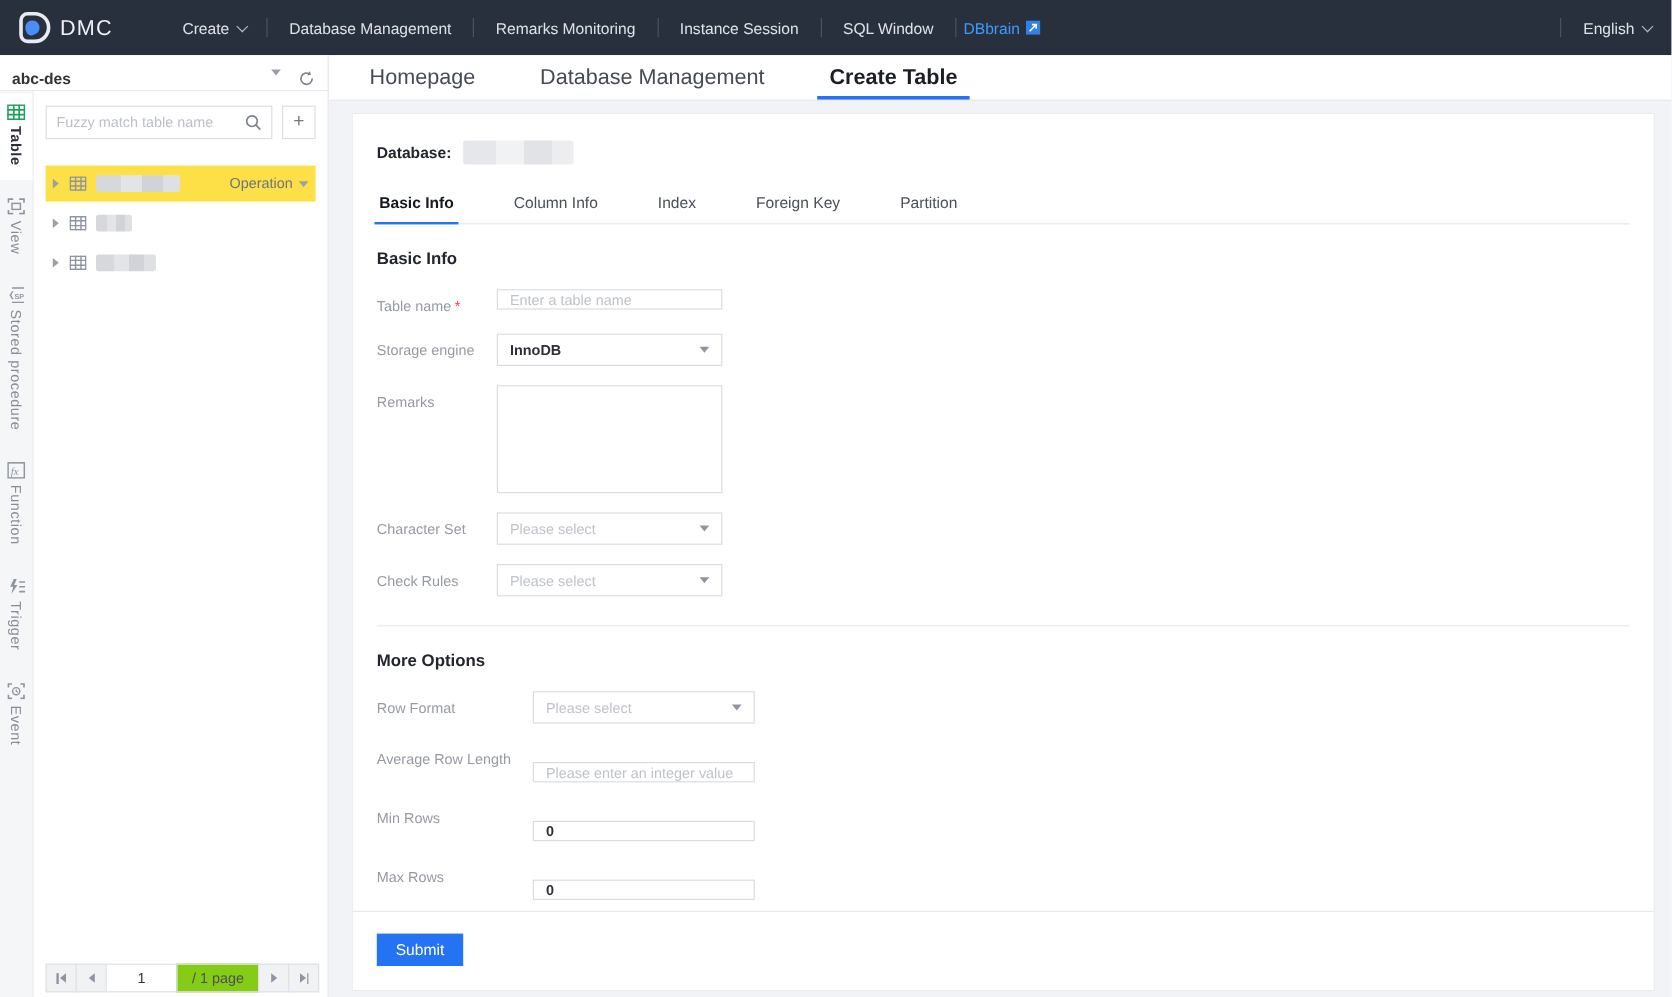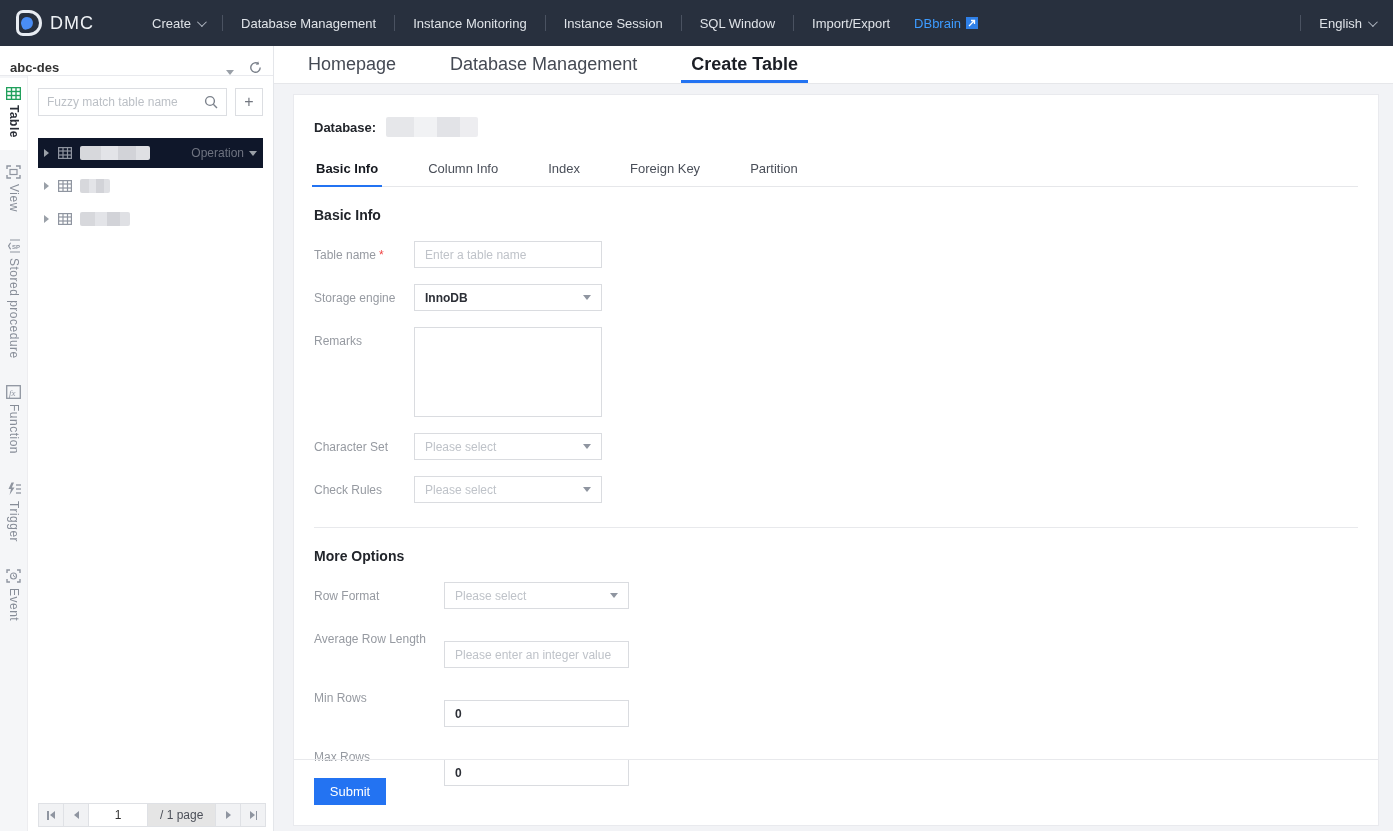--- a/index.html
+++ b/index.html
@@ -19,47 +19,47 @@
   .dbbrain { color:#3d9bff; padding:0 10px 0 6px; display:flex; align-items:center; gap:5px; cursor:pointer; }
   .nav-right { margin-left:auto; display:flex; align-items:center; }
   .blur-dark { width:118px; height:18px; border-radius:2px; margin:0 8px 0 6px;
     background:linear-gradient(90deg,#5d6676 0 25%,#6d7687 0 45%,#596273 0 70%,#707b8d 0 100%); filter:blur(1px); }
 
   
   .app { display:flex; height:789px; }
 
   
   .sidebar { width:274px; background:#fff; border-right:1px solid #e4e6ea; display:flex; flex-direction:column; position:relative; }
-  .db-row { height:30px; display:flex; align-items:flex-end; padding:0 10px; border-bottom:1px solid #e9eaee; }
+  .db-row { height:30px; display:flex; align-items:flex-start; padding:12px 10px; border-bottom:1px solid #e9eaee; }
   .db-name { font-size:13px; font-weight:bold; color:#333; flex:1; }
   .caret-down { width:0; height:0; border-left:4px solid transparent; border-right:4px solid transparent; border-top:5px solid #9aa0a8; display:inline-block; margin-right:14px; cursor:pointer; }
   .refresh-btn { cursor:pointer; display:flex; }
   .side-body { flex:1; display:flex; min-height:0; }
   .obj-strip { width:28px; background:#f5f6f8; border-right:1px solid #ededf0; padding-top:2px; }
   .obj-tab { display:flex; flex-direction:column; align-items:center; padding:9px 0 12px; margin-bottom:6px; cursor:pointer; }
   .obj-tab .obj-label { writing-mode:vertical-rl; font-size:12px; color:#878d98; margin-top:5px; letter-spacing:.5px; }
   .obj-tab.active { background:#fff; }
   .obj-tab.active .obj-label { color:#2b2f38; font-weight:bold; }
   .side-content { flex:1; padding:12px 10px 0 10px; display:flex; flex-direction:column; min-width:0; }
   .search-row { display:flex; gap:8px; }
   .search-box { flex:1; height:28px; border:1px solid #dcdee2; display:flex; align-items:center; padding:0 8px; background:#fff; }
   .search-box input { border:none; outline:none; flex:1; font-size:12px; color:#0c4a6e; min-width:0; font-family:inherit; }
   .search-box input::placeholder { color:#bcc0c6; }
   .add-btn { width:28px; height:28px; border:1px solid #dcdee2; background:#fff; color:#737780; font-size:16px; line-height:26px; text-align:center; cursor:pointer; }
   .tree { margin-top:22px; }
   .tree-row { height:30px; display:flex; align-items:center; margin-bottom:3px; padding:0 6px; cursor:pointer; }
-  .tree-row.selected { background:#0f172a; }
+  .tree-row.selected { background:#fde047; }
   .tri-right { width:0; height:0; border-top:4px solid transparent; border-bottom:4px solid transparent; border-left:5px solid #9aa0a8; margin-right:9px; }
   .blur-light { height:14px; border-radius:2px; background:linear-gradient(90deg,#d7d8dc 0 30%,#e3e4e8 0 55%,#d2d3d8 0 80%,#dfe0e4 0 100%); filter:blur(.5px); }
   .op-label { margin-left:auto; font-size:12px; color:#6e7380; display:flex; align-items:center; gap:5px; }
   .op-caret { width:0;height:0;border-left:4px solid transparent;border-right:4px solid transparent;border-top:5px solid #9aa0a8; }
   .pager { position:absolute; bottom:8px; left:38px; display:flex; align-items:center; }
   .pg-btn { height:24px; min-width:26px; border:1px solid #dfe1e5; background:#f1f2f4; display:flex; align-items:center; justify-content:center; gap:1px; cursor:pointer; margin-right:-1px; }
   .pg-num { height:24px; width:60px; border:1px solid #dfe1e5; background:#fff; font-size:12px; color:#333; text-align:center; line-height:22px; margin-right:-1px; }
-  .pg-total { height:24px; padding:0 12px; border:1px solid #dfe1e5; background:#e5e5e5; font-size:12px; color:#4c5059; line-height:22px; margin-right:-1px; white-space:nowrap; }
+  .pg-total { height:24px; padding:0 12px; border:1px solid #dfe1e5; background:#84cc16; font-size:12px; color:#4c5059; line-height:22px; margin-right:-1px; white-space:nowrap; }
   .tri-l { width:0;height:0;border-top:4px solid transparent;border-bottom:4px solid transparent;border-right:5px solid #8f95a0; }
   .tri-r { width:0;height:0;border-top:4px solid transparent;border-bottom:4px solid transparent;border-left:5px solid #8f95a0; }
   .pg-bar { width:1.5px; height:9px; background:#8f95a0; }
 
   
   .main { flex:1; display:flex; flex-direction:column; min-width:0; }
   .main-tabs { height:38px; background:#fff; border-bottom:1px solid #e6e7ea; display:flex; align-items:stretch; padding-left:28px; }
   .main-tab { display:flex; align-items:center; padding:0 6px; margin-right:42px; font-size:18px; color:#454a54; cursor:pointer; position:relative; }
   .main-tab.active { color:#1b1e25; font-weight:bold; }
   .main-tab.active::after { content:""; position:absolute; left:-4px; right:-4px; bottom:0; height:3px; background:#2373f2; }
@@ -74,21 +74,21 @@
   .form-tabs { display:flex; gap:46px; border-bottom:1px solid #e6e7ea; }
   .form-tab { font-size:13px; color:#4a4f59; padding:6px 2px 10px; cursor:pointer; position:relative; }
   .form-tab.active { color:#15181f; font-weight:bold; }
   .form-tab.active::after { content:""; position:absolute; left:-2px; right:-2px; bottom:-1px; height:2px; background:#2373f2; }
 
   .section-h { font-size:14px; font-weight:bold; color:#22252b; margin:20px 0 18px; }
   .form-row { display:flex; margin-bottom:16px; }
   .f-label { width:100px; font-size:12px; color:#969aa1; padding-top:7px; flex:none; }
   .f-label.wide { width:130px; }
   .req { color:#f04545; margin-left:3px; }
-  .txt-input { width:188px; height:27px; border:1px solid #dadce0; padding:0 10px; font-size:12px; color:#2c2f36; outline:none; background:#fff; font-family:inherit; }
+  .txt-input { width:188px; height:17px; border:1px solid #dadce0; padding:0 10px; font-size:12px; color:#2c2f36; outline:none; background:#fff; font-family:inherit; }
   .txt-input::placeholder { color:#bfc3c9; }
   .txt-input.w2 { width:185px;margin-top:16px; }
   .remarks { width:188px; height:90px; border:1px solid #dadce0; resize:none; outline:none; font-size:12px; padding:6px 10px; font-family:inherit; }
   .select { width:188px; height:27px; border:1px solid #dadce0; background:#fff; display:flex; align-items:center; padding:0 10px; cursor:pointer; }
   .select.w2 { width:185px; }
   .sel-text { flex:1; font-size:12px; color:#2c2f36; font-weight:bold; }
   .sel-text.ph { color:#bfc3c9; font-weight:normal; }
   .sel-caret { width:0; height:0; border-left:4.5px solid transparent; border-right:4.5px solid transparent; border-top:5.5px solid #8f95a0; }
   .hr { border:none; border-top:1px solid #e8e9ec; margin:24px 0 0; }
   .card-footer { position:absolute; left:0; right:0; bottom:0; height:66px; border-top:1px solid #e8e9ec; padding:18px 0 0 20px; }
@@ -109,34 +109,31 @@
   <div class="nav-item">
     <span>Create</span>
     <span class="chev"></span>
   </div>
   <span class="nav-sep"></span>
   <div class="nav-item">
       <span>Database Management</span>
     </div>
   <span class="nav-sep"></span>
   <div class="nav-item">
-      <span>Instance Monitoring</span>
+      <span>Remarks Monitoring</span>
     </div>
   <span class="nav-sep"></span>
   <div class="nav-item">
       <span>Instance Session</span>
     </div>
   <span class="nav-sep"></span>
   <div class="nav-item">
       <span>SQL Window</span>
     </div>
   <span class="nav-sep"></span>
-  <div class="nav-item">
-      <span>Import/Export</span>
-    </div>
   <div class="dbbrain">
     <span>DBbrain</span>
     <svg width="12" height="12" viewBox="0 0 12 12">
         <rect x="0" y="0" width="12" height="12" fill="#2f80e8"></rect>
         <path d="M3 9 L8 4 M5 3.5 H8.5 V7" stroke="#fff" stroke-width="1.3" fill="none"></path>
       </svg>
   </div>
   <div class="nav-right">
     <span class="nav-sep"></span>
     <div class="nav-item" style="">

